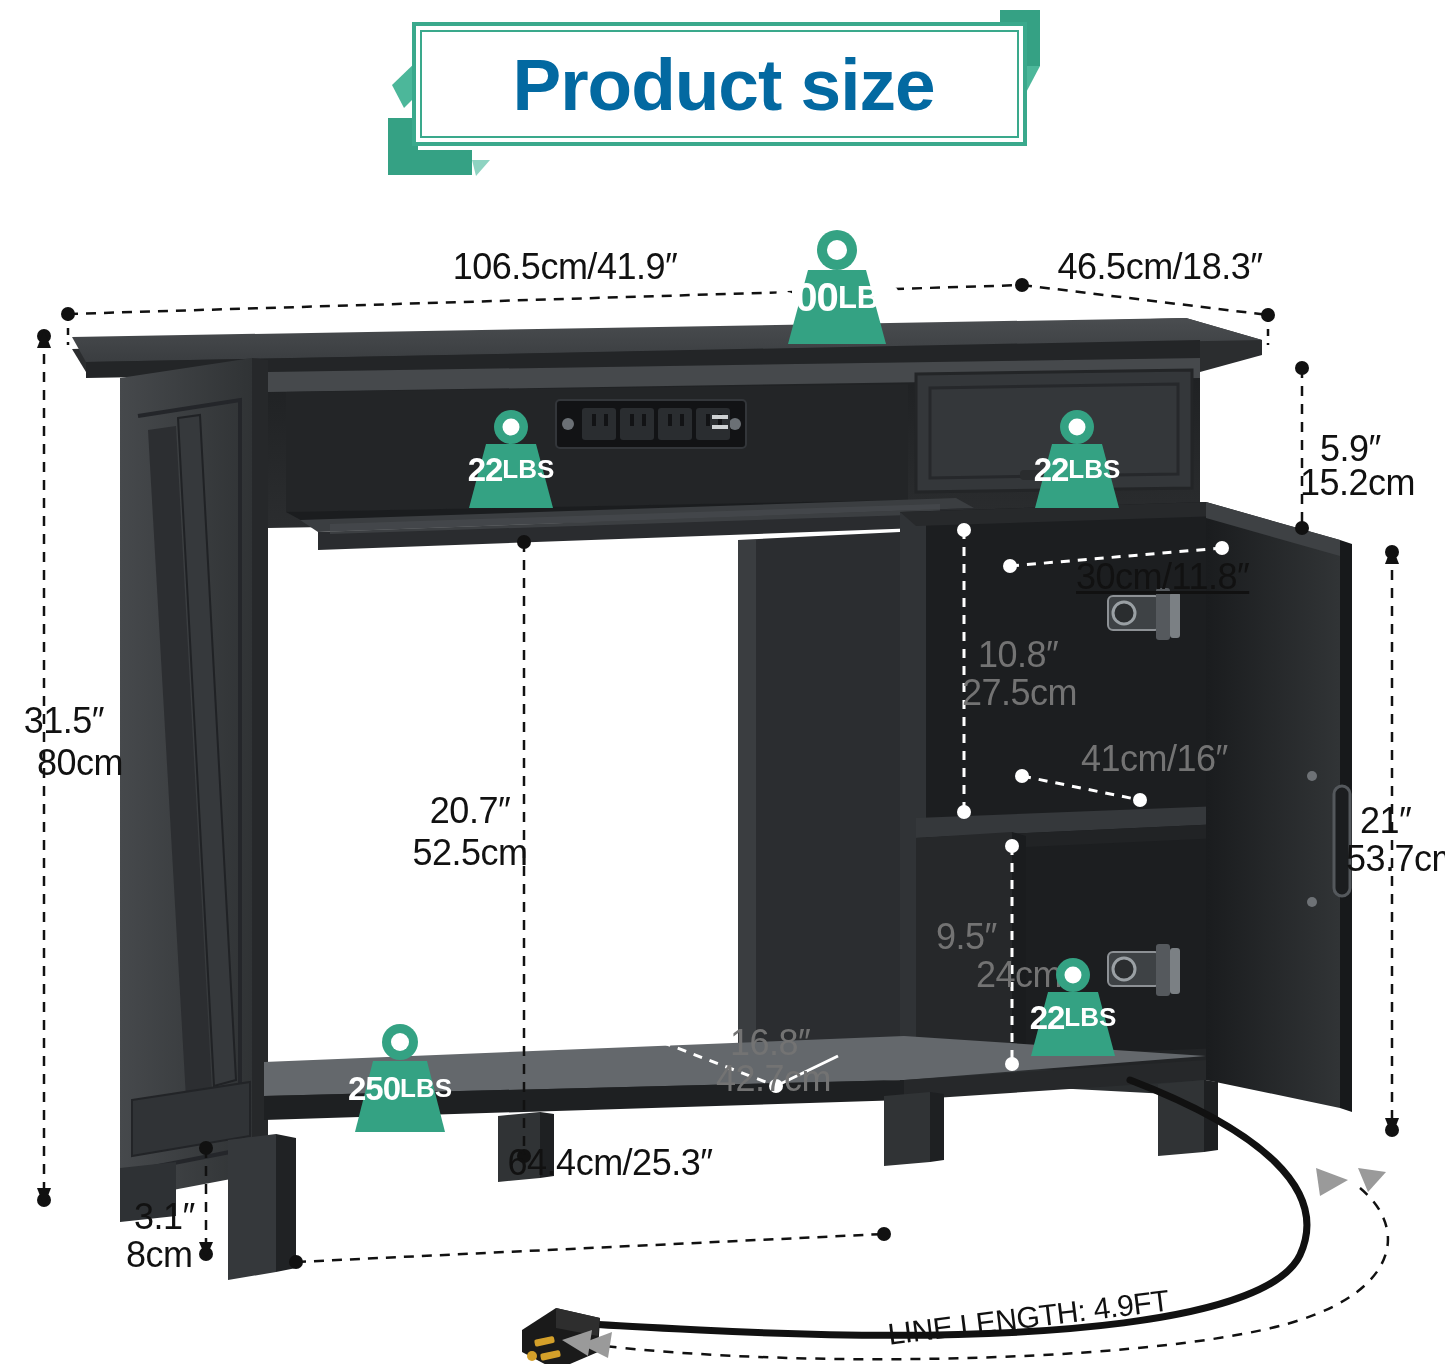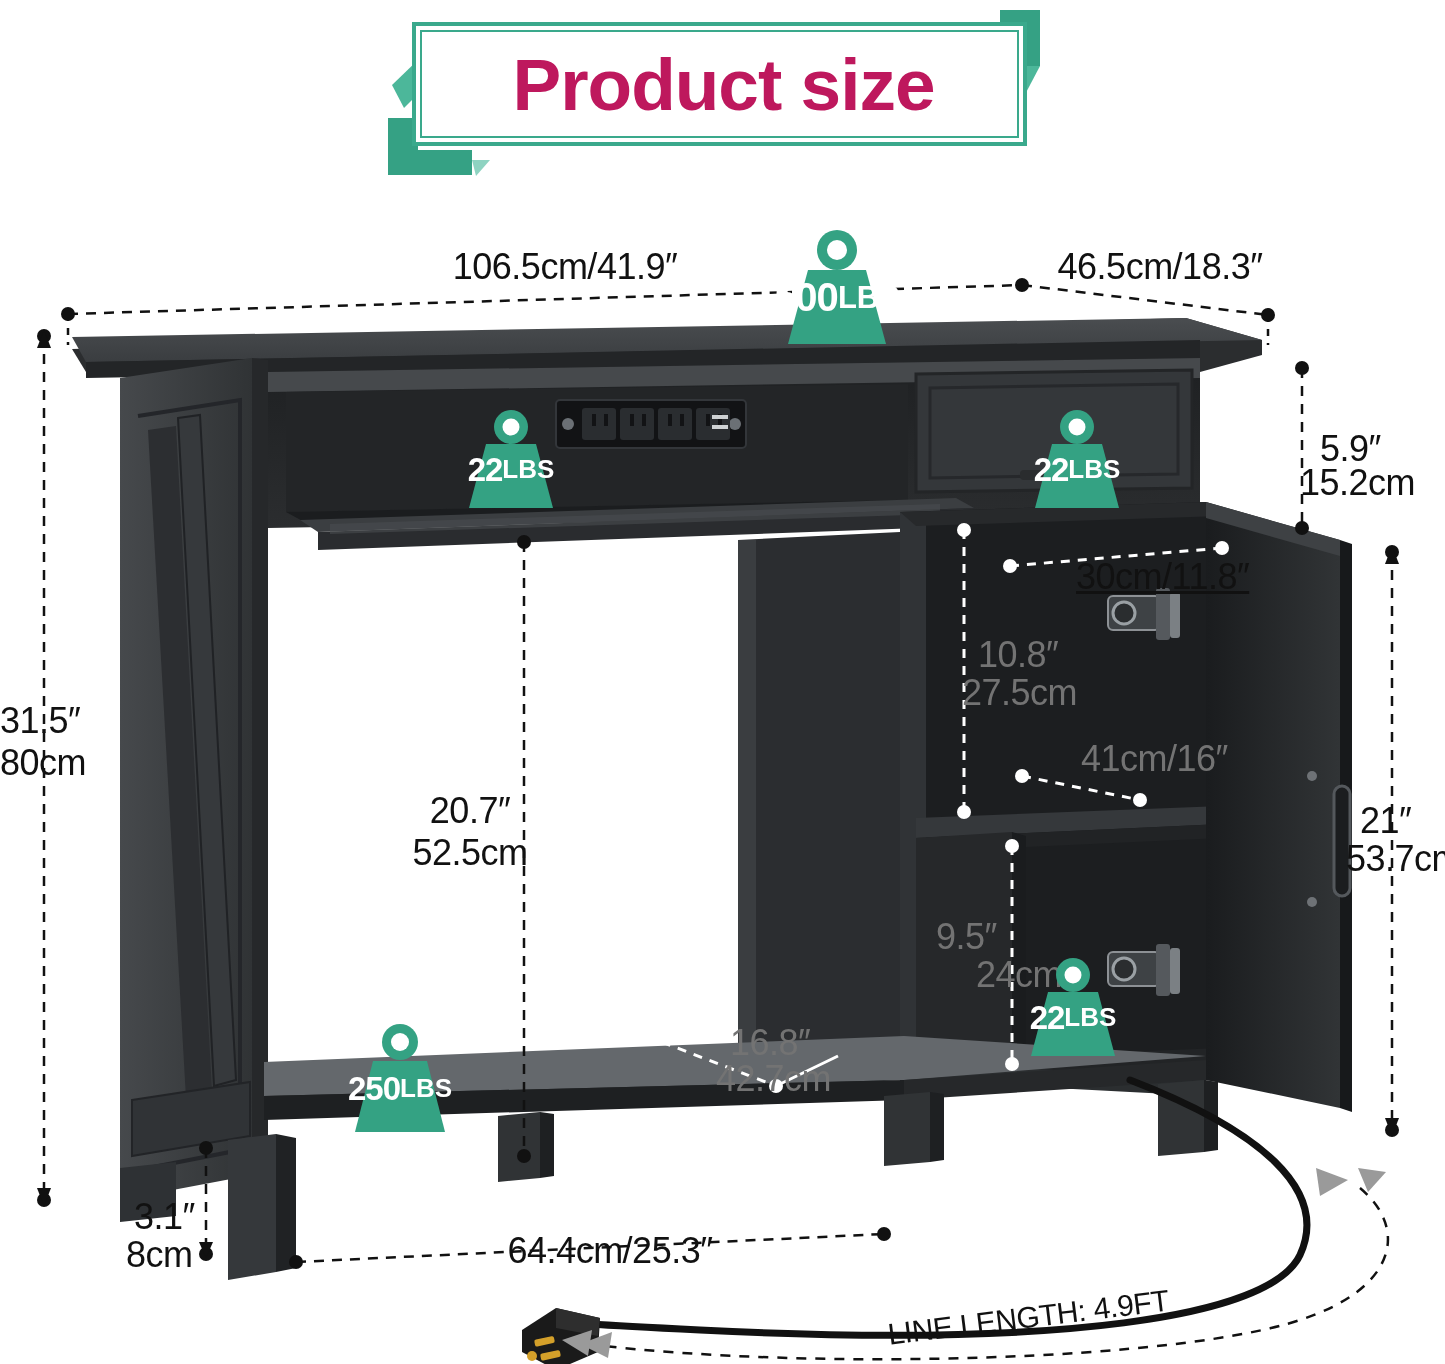--- a/index.html
+++ b/index.html
@@ -6,29 +6,29 @@
   body{width:1445px;height:1364px;position:relative;overflow:hidden;
        font-family:"Liberation Sans", sans-serif;color:#111;}
   #stage{position:absolute;left:0;top:0;width:1445px;height:1364px;}
   svg.layer{position:absolute;left:0;top:0;width:1445px;height:1364px;overflow:visible;}
 
   
   .banner{position:absolute;left:412px;top:22px;width:615px;height:124px;}
   .banner .outer{position:absolute;inset:0;border:4px solid #3aa98c;background:#fff;}
   .banner .inner{position:absolute;left:8px;top:8px;right:8px;bottom:8px;border:2px solid #3aa98c;}
   .banner .title{position:absolute;inset:0;display:flex;align-items:center;justify-content:center;
-        font-size:73px;font-weight:bold;letter-spacing:-1px;color:#be185d;
+        font-size:73px;font-weight:bold;letter-spacing:-1px;color:#0369a1;
         font-family:"Liberation Sans", sans-serif;padding-left:8px;}
 
   
   .dim{position:absolute;font-size:36px;color:#111;white-space:nowrap;
        font-family:"Liberation Sans", sans-serif;letter-spacing:-0.5px;}
   .dim.white{color:#737373;}
   .dim.c{text-align:center;}
-  .dim.r{}
+  .dim.r{text-align:right;}
 
   
   .badge{position:absolute;}
   .badge .txt{position:absolute;left:0;top:1px;width:100%;height:100%;
       display:flex;flex-direction:row;align-items:center;justify-content:center;
       color:#fff;font-weight:bold;line-height:0.98;pointer-events:none;
       font-family:"Liberation Sans", sans-serif;}
   .badge .n{font-size:33px;letter-spacing:-1px;}
   .badge .u{font-size:26px;letter-spacing:0px;}
   .badge.big .n{font-size:40px;}
@@ -318,21 +318,21 @@
       <circle cx="646" cy="1036" r="7"></circle>
         <circle cx="776" cy="1086" r="7"></circle>
     </g>
   </svg>
 
   <div class="dim c" style="left:405px;top:246px;width:320px;">106.5cm/41.9″</div>
 
   <div class="dim c" style="left:1020px;top:246px;width:280px;">46.5cm/18.3″</div>
 
   <div class="dim r" style="left:0px;top:700px;width:104px;">31.5″</div>
-  <div class="dim r" style="left:0px;top:742px;width:104px;">80cm</div>
+  <div class="dim r" style="left:0px;top:742px;width:104px;padding-left:19px;">80cm</div>
 
   <div class="dim" style="left:1320px;top:428px;">5.9″</div>
   <div class="dim" style="left:1300px;top:462px;">15.2cm</div>
 
   <div class="dim c" style="left:370px;top:790px;width:200px;">20.7″</div>
   <div class="dim c" style="left:360px;top:832px;width:220px;">52.5cm</div>
 
   <div class="dim" style="left:1076px;top:556px;text-decoration:underline;">30cm/11.8″</div>
 
   <div class="dim white" style="left:978px;top:634px;">10.8″</div>
@@ -342,21 +342,21 @@
 
   <div class="dim white" style="left:936px;top:916px;">9.5″</div>
   <div class="dim white" style="left:928px;top:954px;margin-left:48px;">24cm</div>
 
   <div class="dim white" style="left:730px;top:1022px;">16.8″</div>
   <div class="dim white" style="left:716px;top:1058px;">42.7cm</div>
 
   <div class="dim" style="left:134px;top:1196px;">3.1″</div>
   <div class="dim" style="left:126px;top:1234px;">8cm</div>
 
-  <div class="dim c" style="left:450px;top:1230px;width:320px;text-align:center;">64.4cm/25.3″</div>
+  <div class="dim c" style="left:450px;top:1142px;width:320px;text-align:center;">64.4cm/25.3″</div>
 
   <div class="dim" style="left:1360px;top:800px;">21″</div>
   <div class="dim" style="left:1346px;top:838px;">53.7cm</div>
 
   <div class="dim" style="left:886px;top:1318px;transform:rotate(-7deg);transform-origin:left top;font-size:30px;">LINE LENGTH: 4.9FT</div>
 
   <div class="badge big" style="left:778px;top:228px;width:118px;height:120px;">
     <svg width="118" height="120" viewBox="0 0 118 120">
       <circle cx="59" cy="22" r="20" fill="#34a283"></circle>
       <circle cx="59" cy="22" r="10" fill="#fff"></circle>

